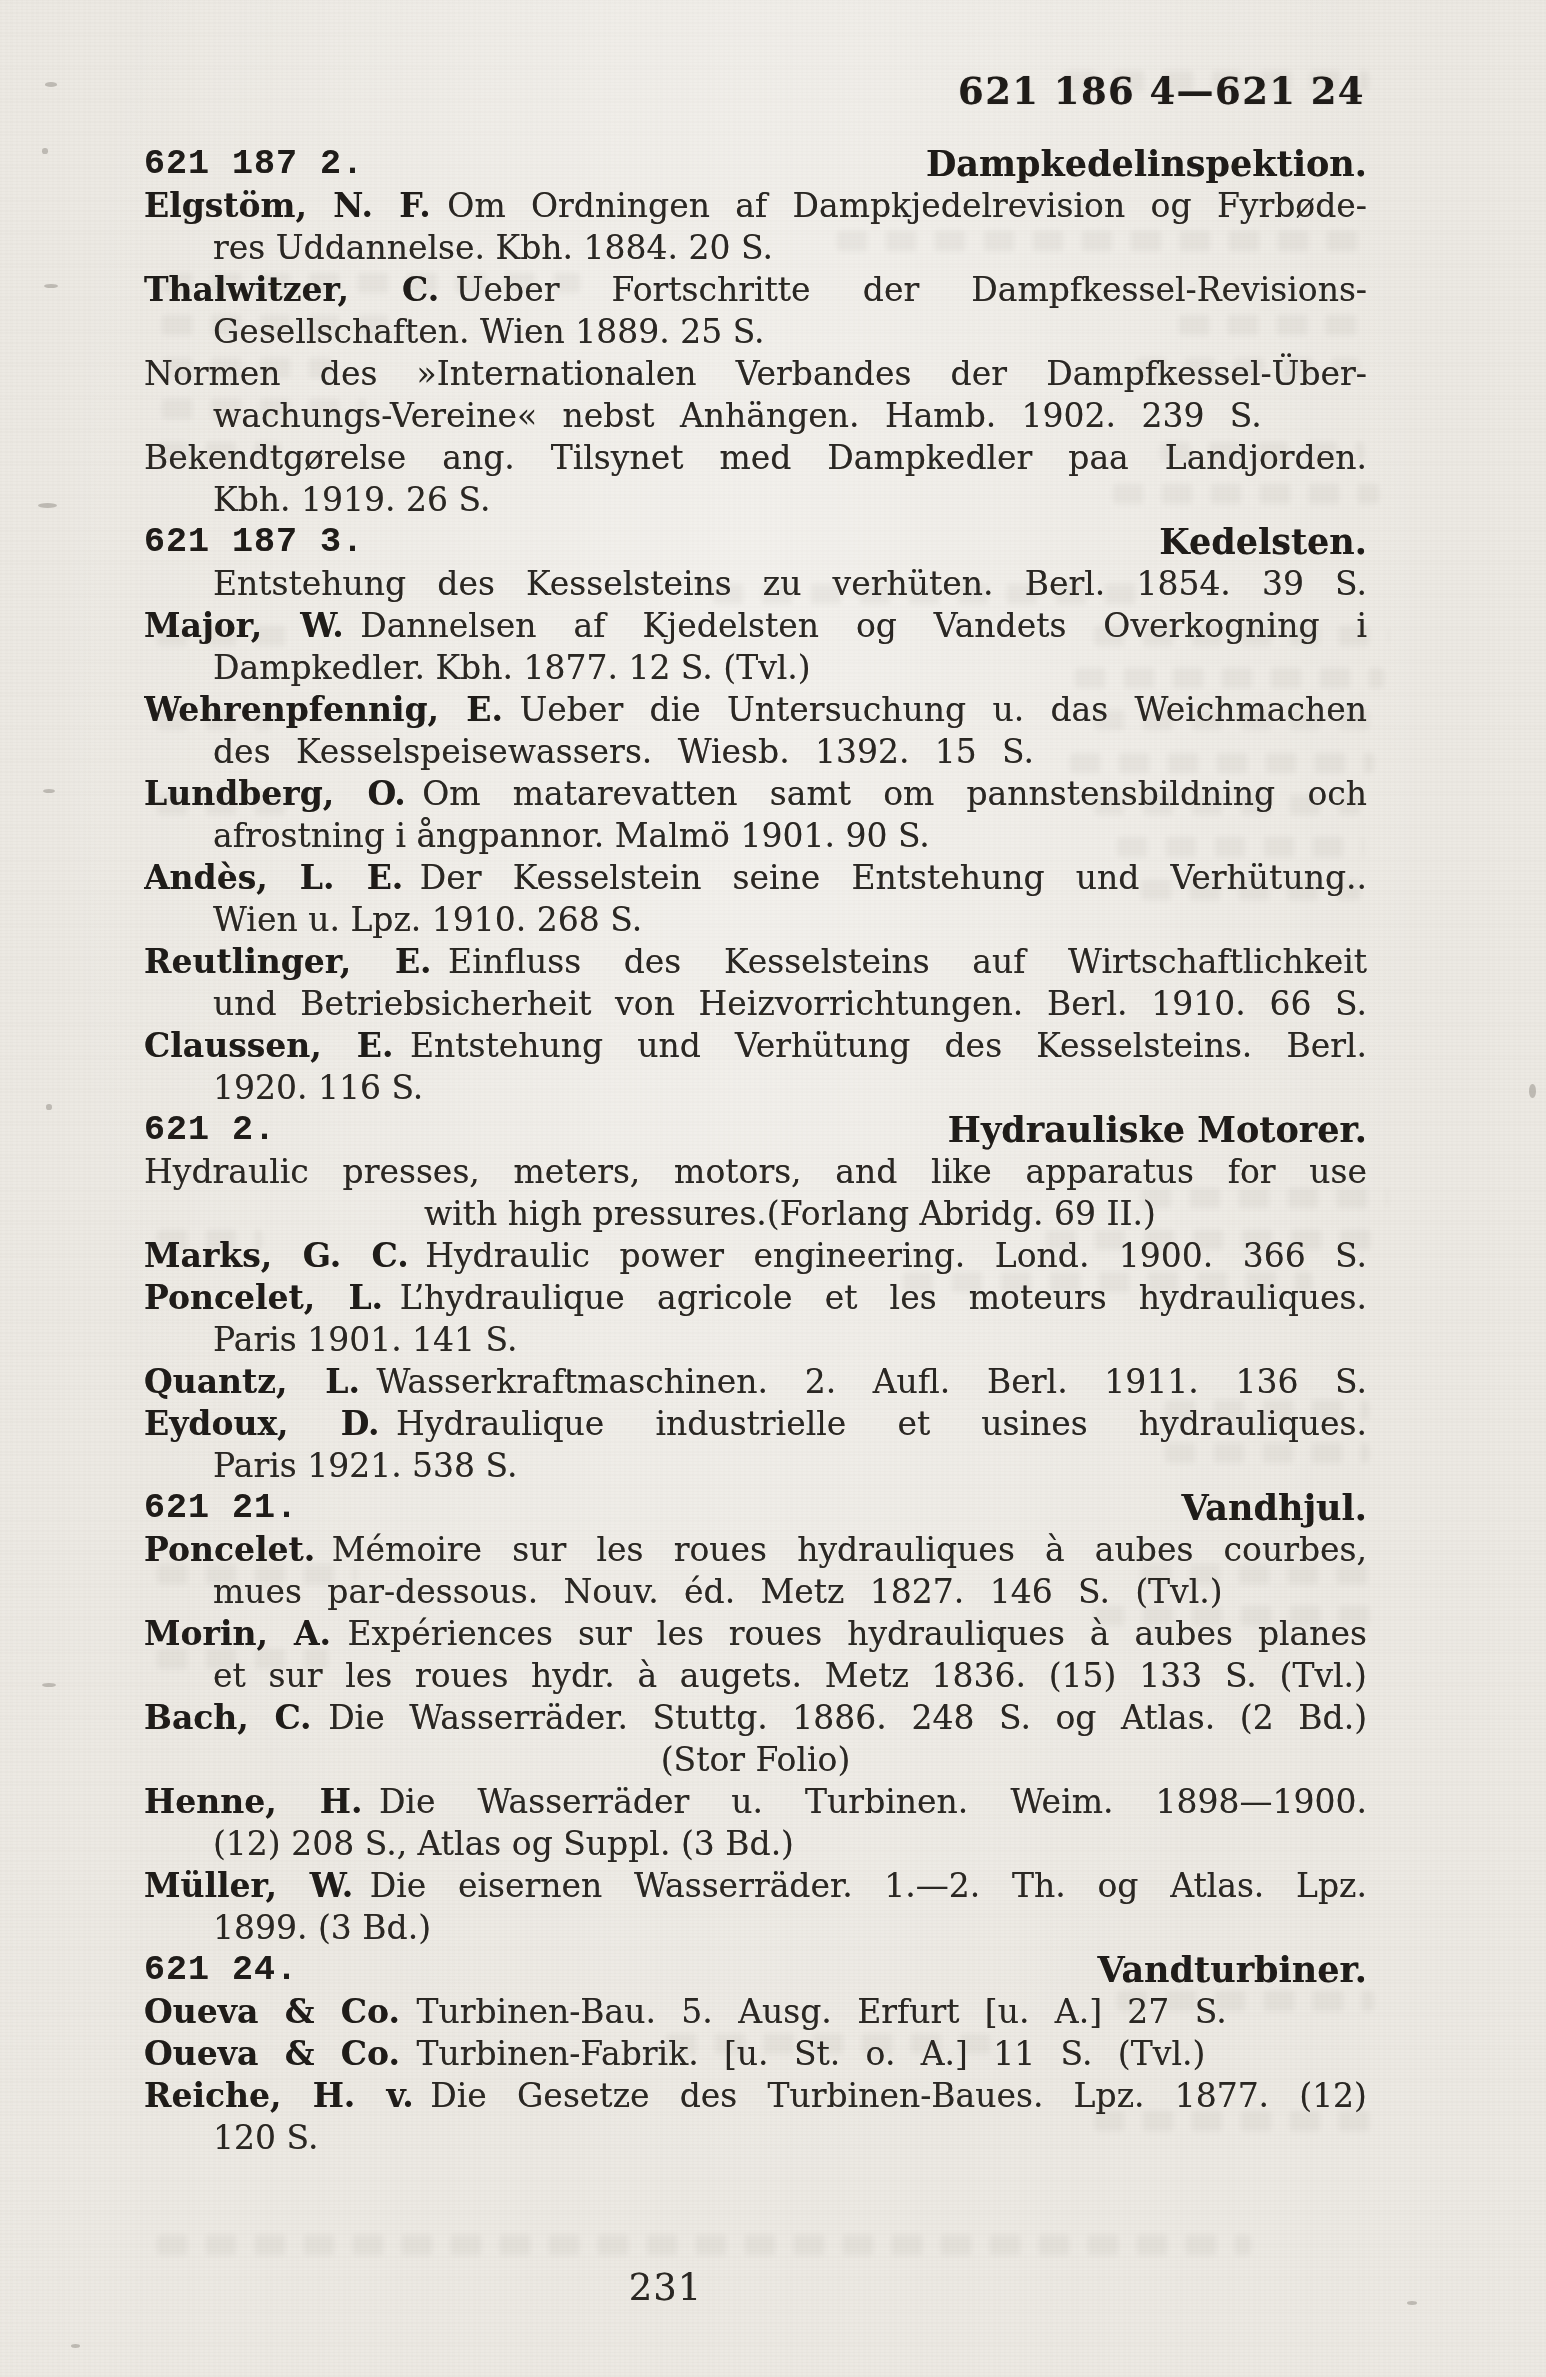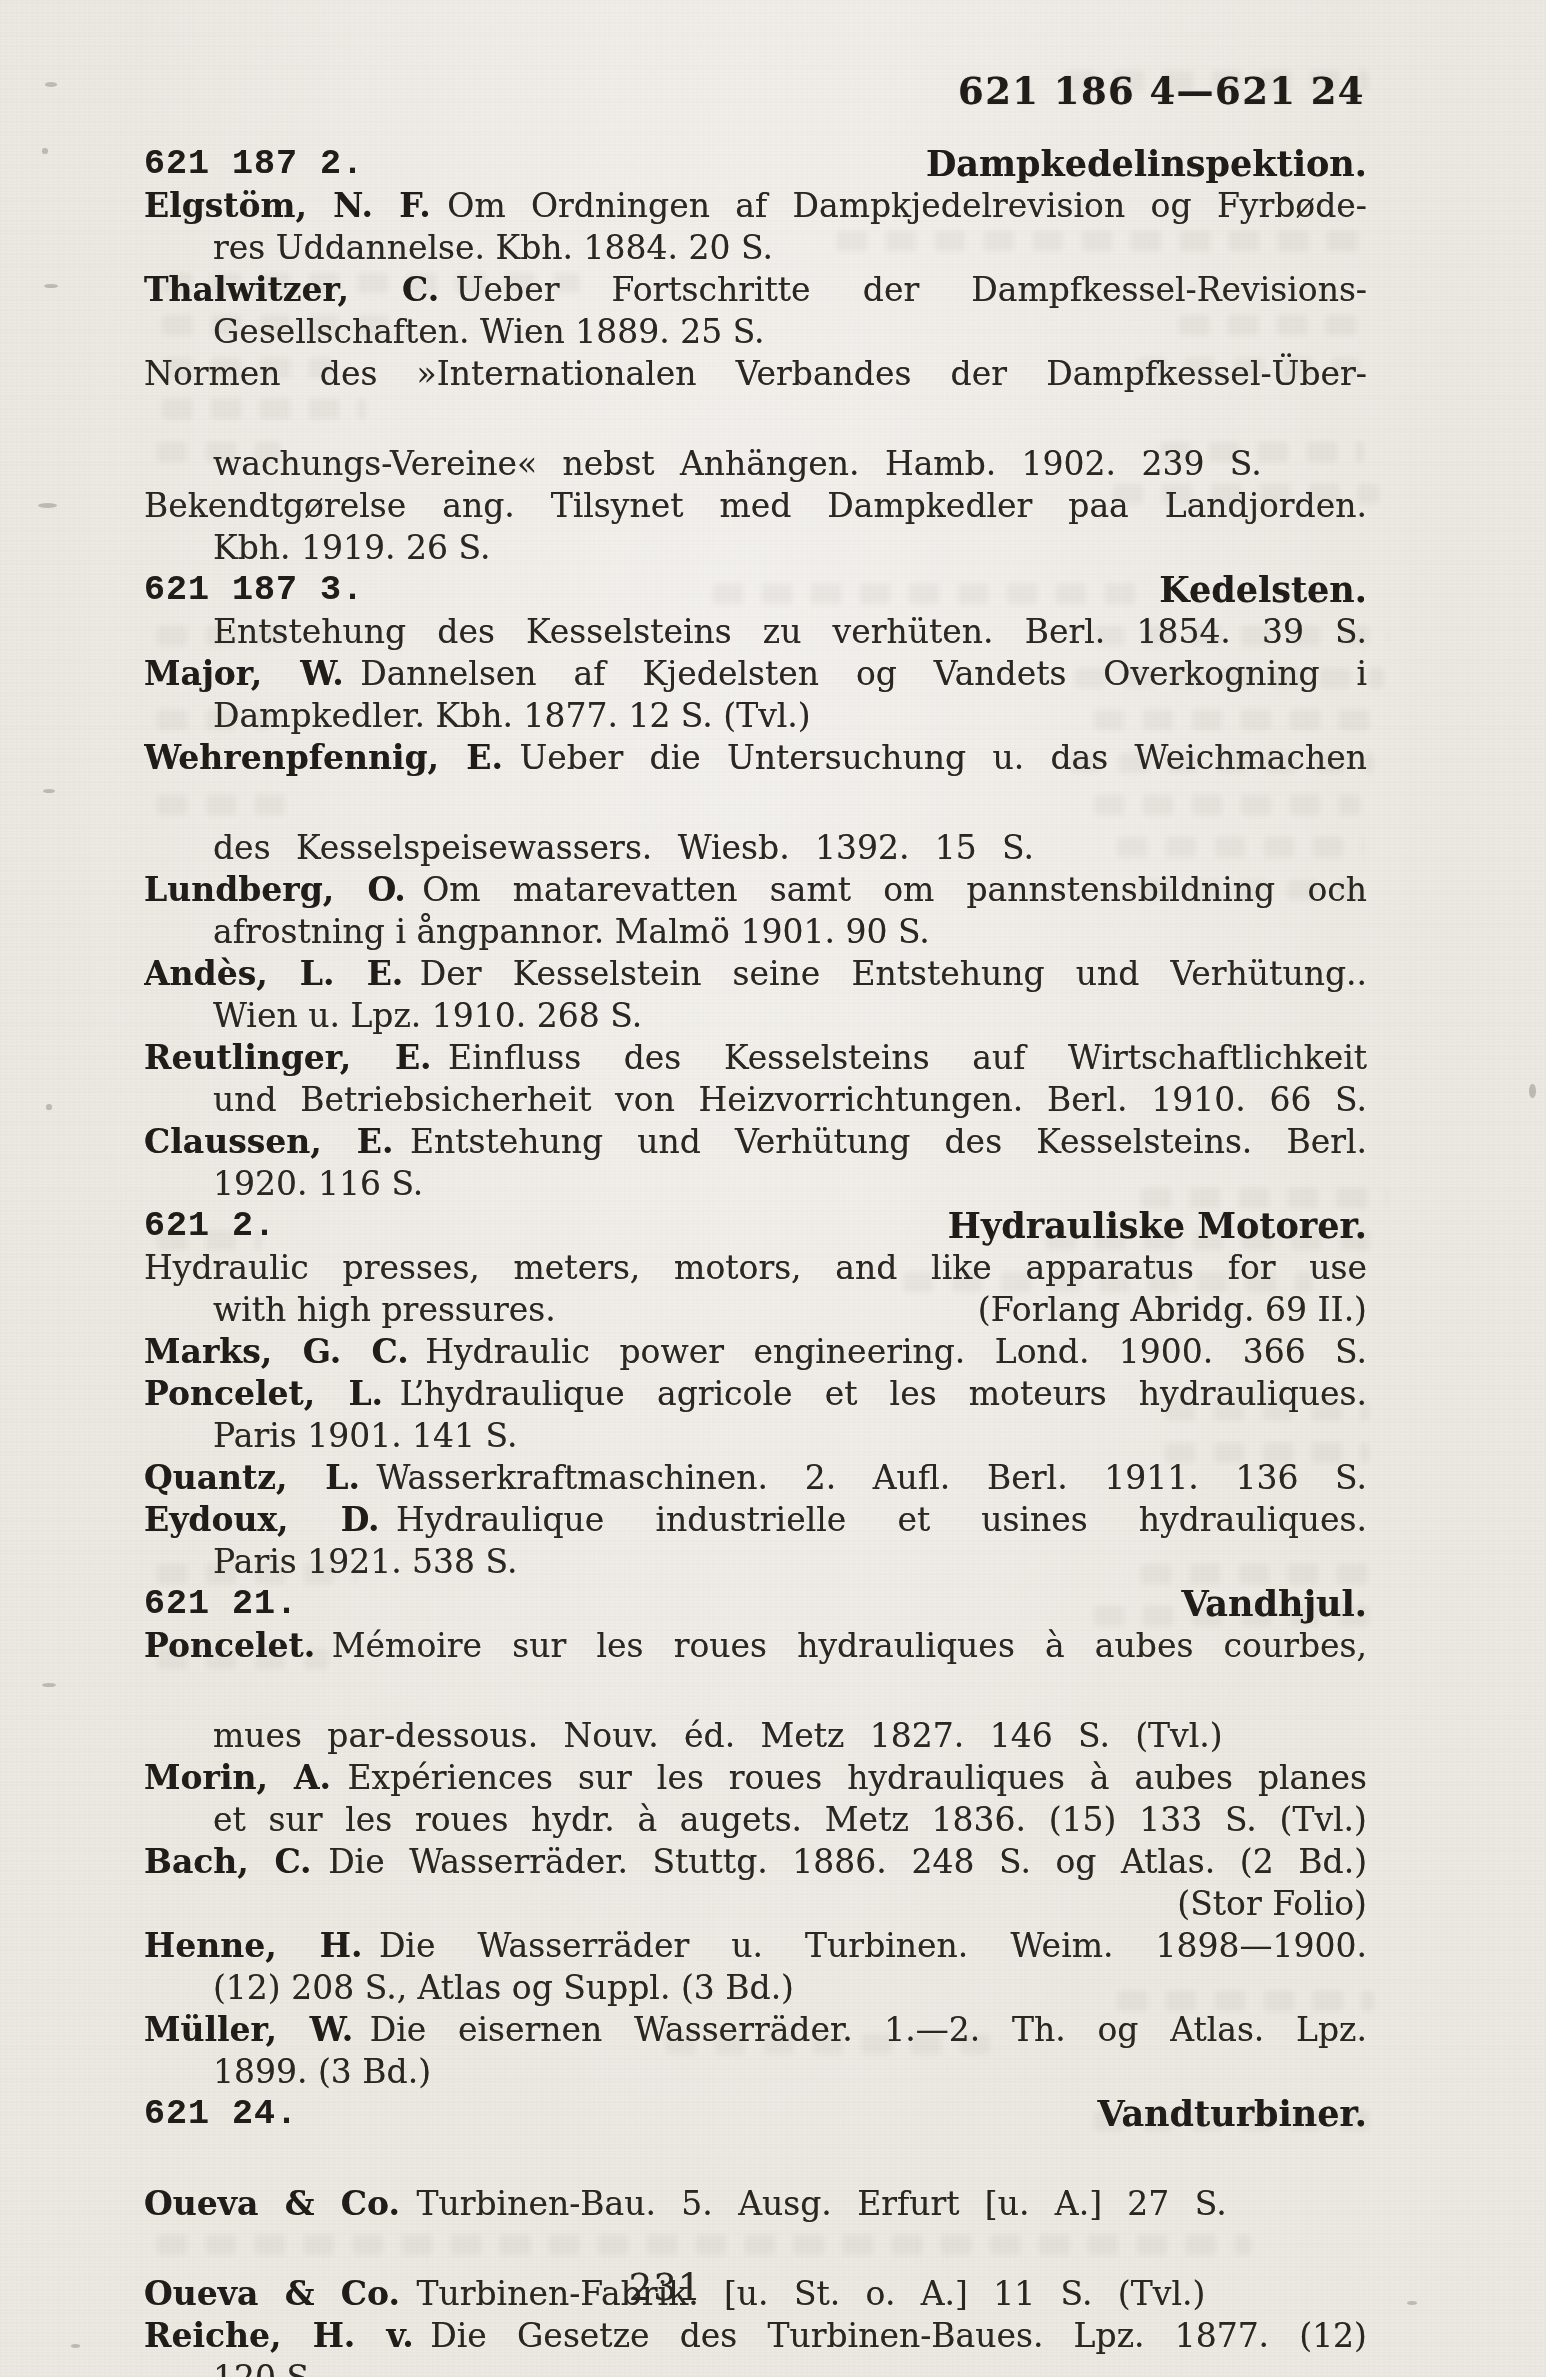--- a/index.html
+++ b/index.html
@@ -31,26 +31,26 @@
   #text-block{
     position:absolute;left:144px;top:143px;width:1223px;
   }
   .line{
     height:42px;line-height:42px;font-size:33px;overflow:hidden;
     white-space:nowrap;
     text-shadow:0 0 0.6px rgba(50,45,38,.5);
   }
   .line.j{white-space:normal;text-align:justify;text-align-last:justify;}
   .line.ind{padding-left:69px;}
-  .line.spread{word-spacing:.45em;margin-top:48px;}
+  .line.spread{word-spacing:.45em;}
   .line .lead{font-weight:bold;color:var(--ink_bold);margin-right:.5em;}
   .line.sec{display:flex;justify-content:space-between;font-weight:bold;color:var(--ink_bold);}
   .line.sec .code{font-size:35px;letter-spacing:1px;font-family:Liberation Mono, monospace;}
   .line.sec .title{font-size:35px;}
-  .line.two{display:flex;justify-content:space-between;white-space:nowrap;}
+  .line.two{display:flex;justify-content:center;white-space:nowrap;}
   .line.two .rt{text-align:right;}
   #page-number{
     position:absolute;top:2266px;left:613px;width:105px;
     text-align:center;font-size:37px;letter-spacing:1px;
     text-shadow:0 0 0.6px rgba(50,45,38,.5);
   }
   
   .ghost{
     position:absolute;height:20px;border-radius:3.8px;pointer-events:none;
     background:repeating-linear-gradient(90deg, rgba(88,82,72,.55) 0 30px, rgba(88,82,72,0) 30px 49px);

